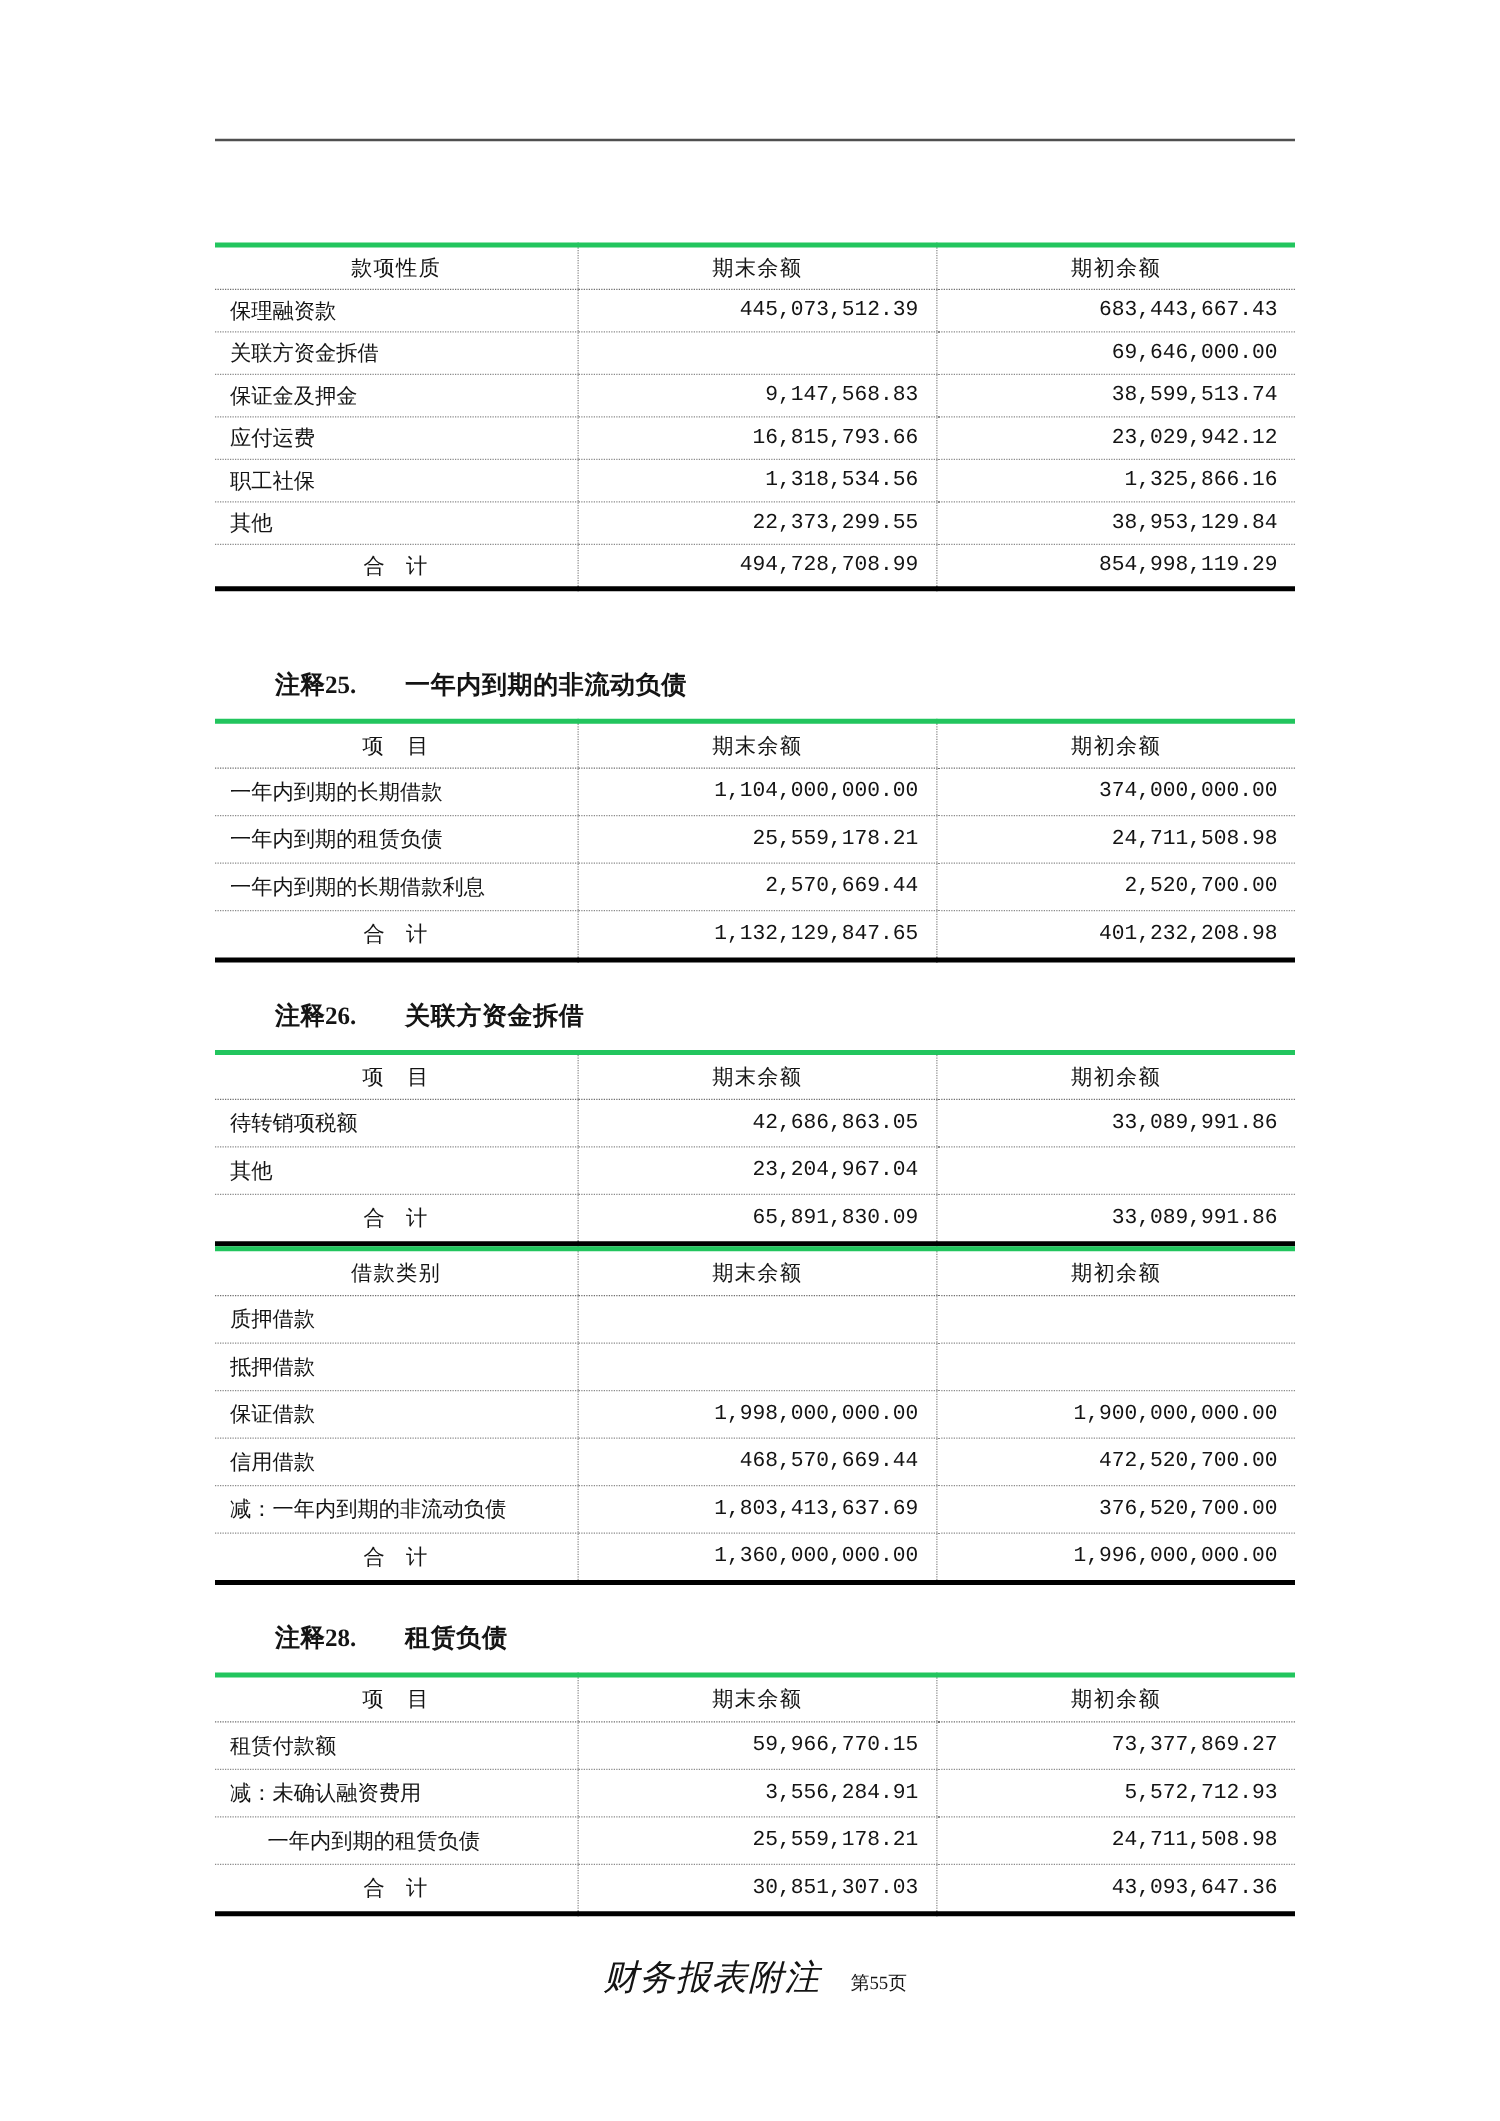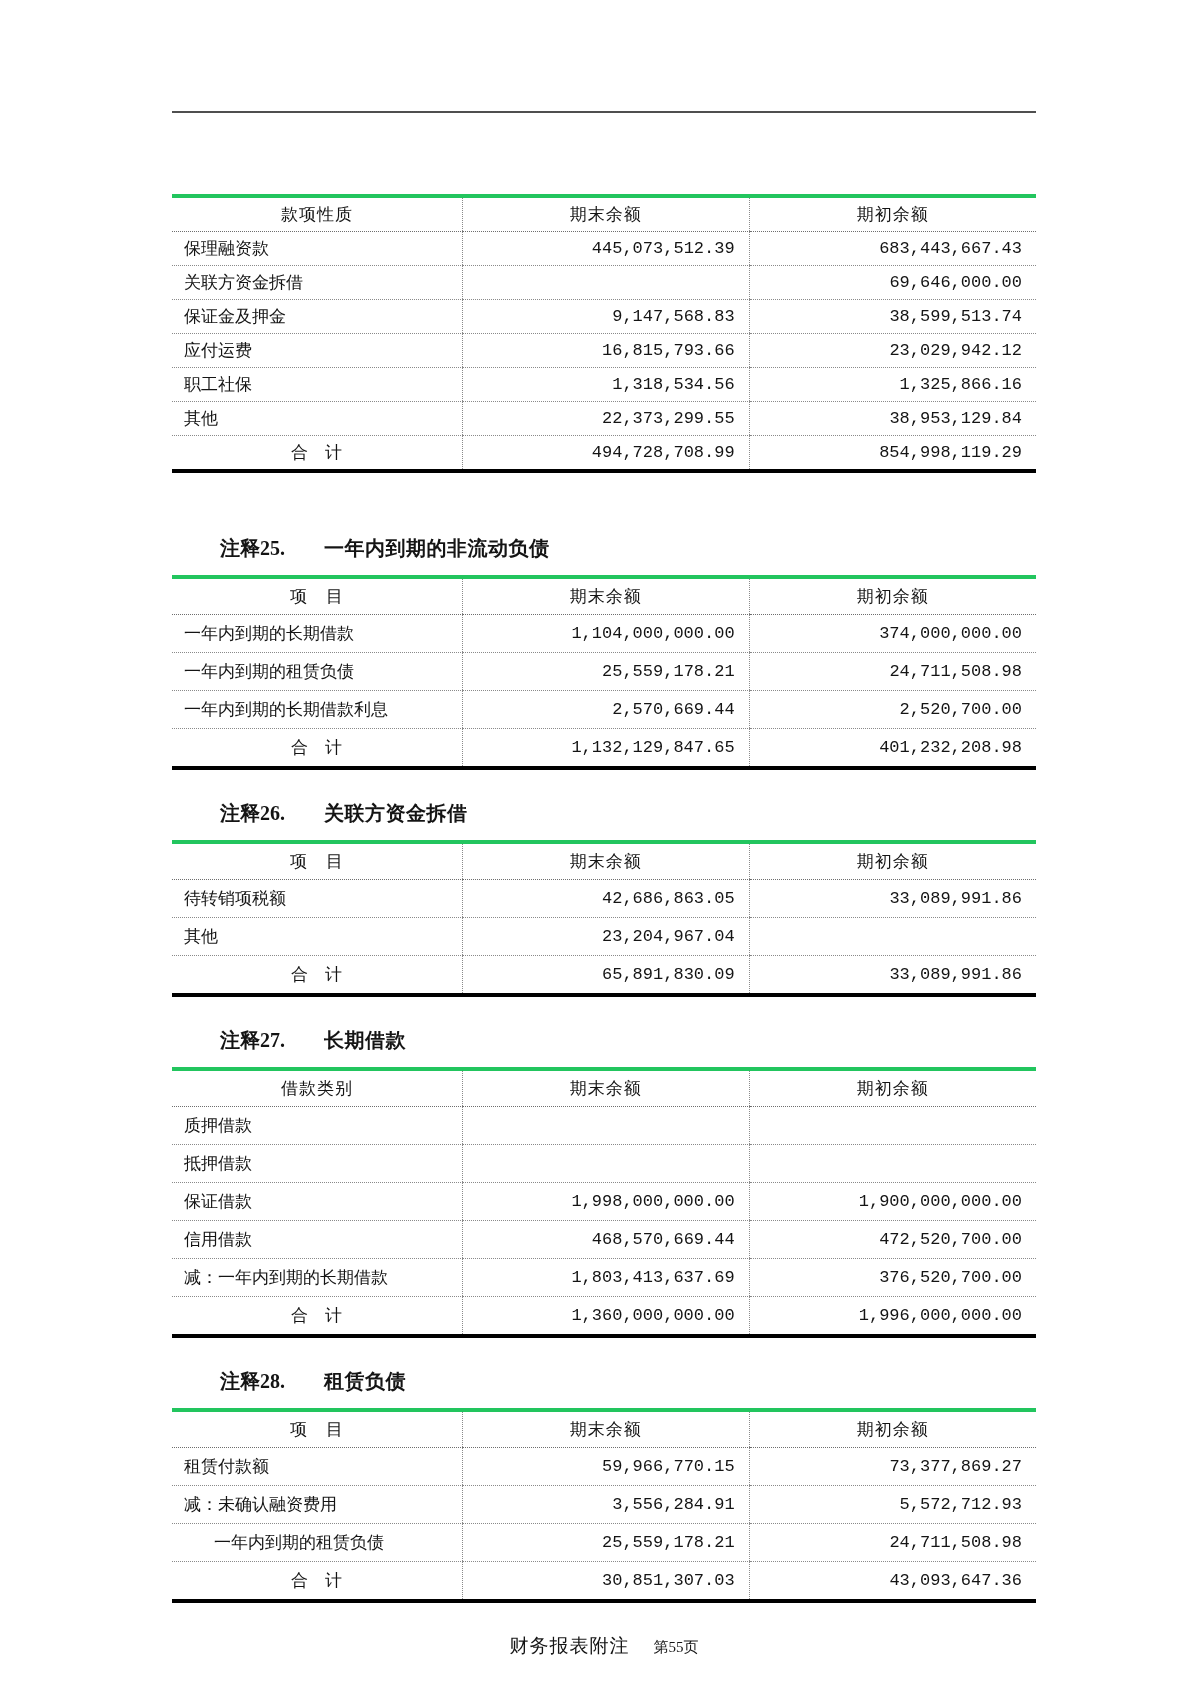--- a/index.html
+++ b/index.html
@@ -52,21 +52,21 @@
   .sec-num { display:inline-block; }
   .sec-title { display:inline-block; margin-left:34px; letter-spacing:0.5px; }
 
   .mt-t1 { margin-top:81px; }
 
   .page-footer {
     margin-top:30px;
     text-align:center;
     white-space:nowrap;
   }
-  .footer-title { font-size:19px; letter-spacing:1px; }
+  .footer-title { font-size:28px; letter-spacing:1px;font-style:italic; }
   .page-number { font-size:15px; margin-left:24px; }
 </style>
 </head>
 <body>
 
 <div class="content">
 
   <div class="top-rule"></div>
 
   <table class="tbl mt-t1">
@@ -193,24 +193,20 @@
         <td class="num vline"></td>
       </tr>
       <tr>
         <td class="lab total-lab">合　计</td>
         <td class="num vline">65,891,830.09</td>
         <td class="num vline">33,089,991.86</td>
       </tr>
     </tbody>
   </table>
 
-  <div class="section-heading">
-    <span class="sec-num">注释27.</span>
-    <span class="sec-title">长期借款</span>
-  </div>
 
   <table class="tbl roomy">
     <colgroup>
         <col class="c1">
         <col class="c2">
         <col class="c3">
       </colgroup>
     <thead>
       <tr>
         <th>借款类别</th>
@@ -233,21 +229,21 @@
         <td class="lab">保证借款</td>
         <td class="num vline">1,998,000,000.00</td>
         <td class="num vline">1,900,000,000.00</td>
       </tr>
       <tr>
         <td class="lab">信用借款</td>
         <td class="num vline">468,570,669.44</td>
         <td class="num vline">472,520,700.00</td>
       </tr>
       <tr>
-        <td class="lab">减：一年内到期的长期借款</td>
+        <td class="lab">减：一年内到期的非流动负债</td>
         <td class="num vline">1,803,413,637.69</td>
         <td class="num vline">376,520,700.00</td>
       </tr>
       <tr>
         <td class="lab total-lab">合　计</td>
         <td class="num vline">1,360,000,000.00</td>
         <td class="num vline">1,996,000,000.00</td>
       </tr>
     </tbody>
   </table>

